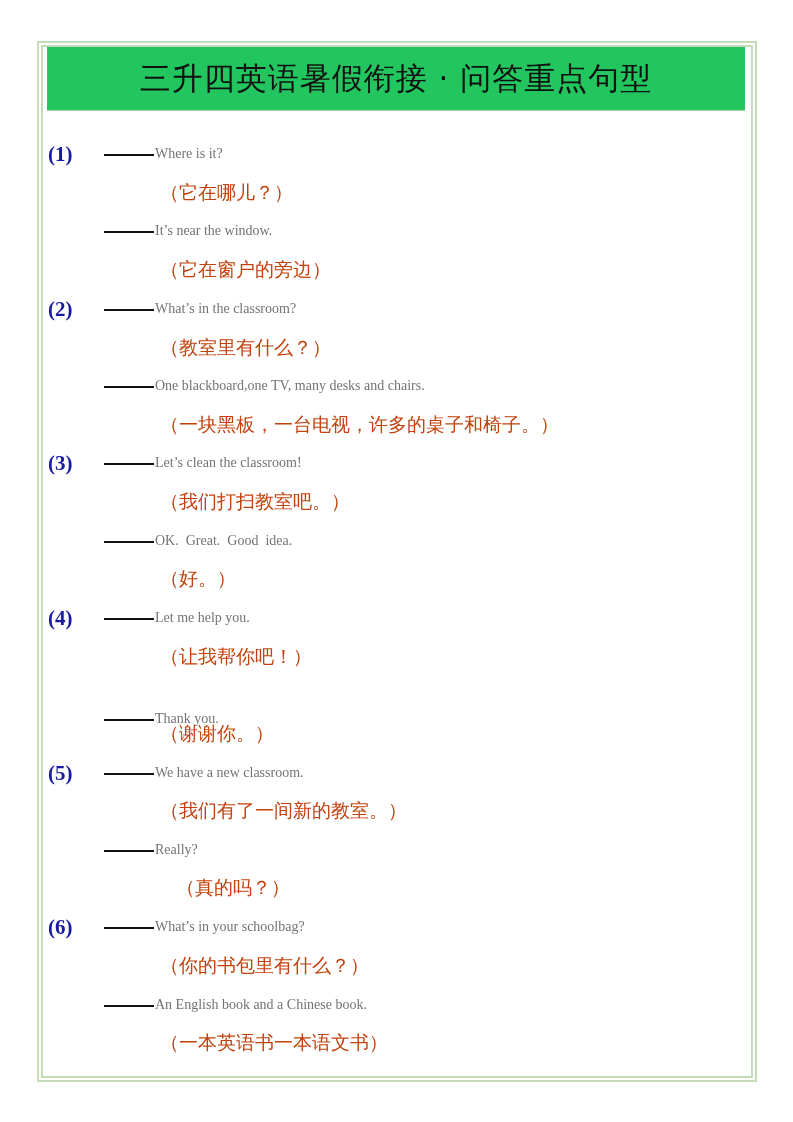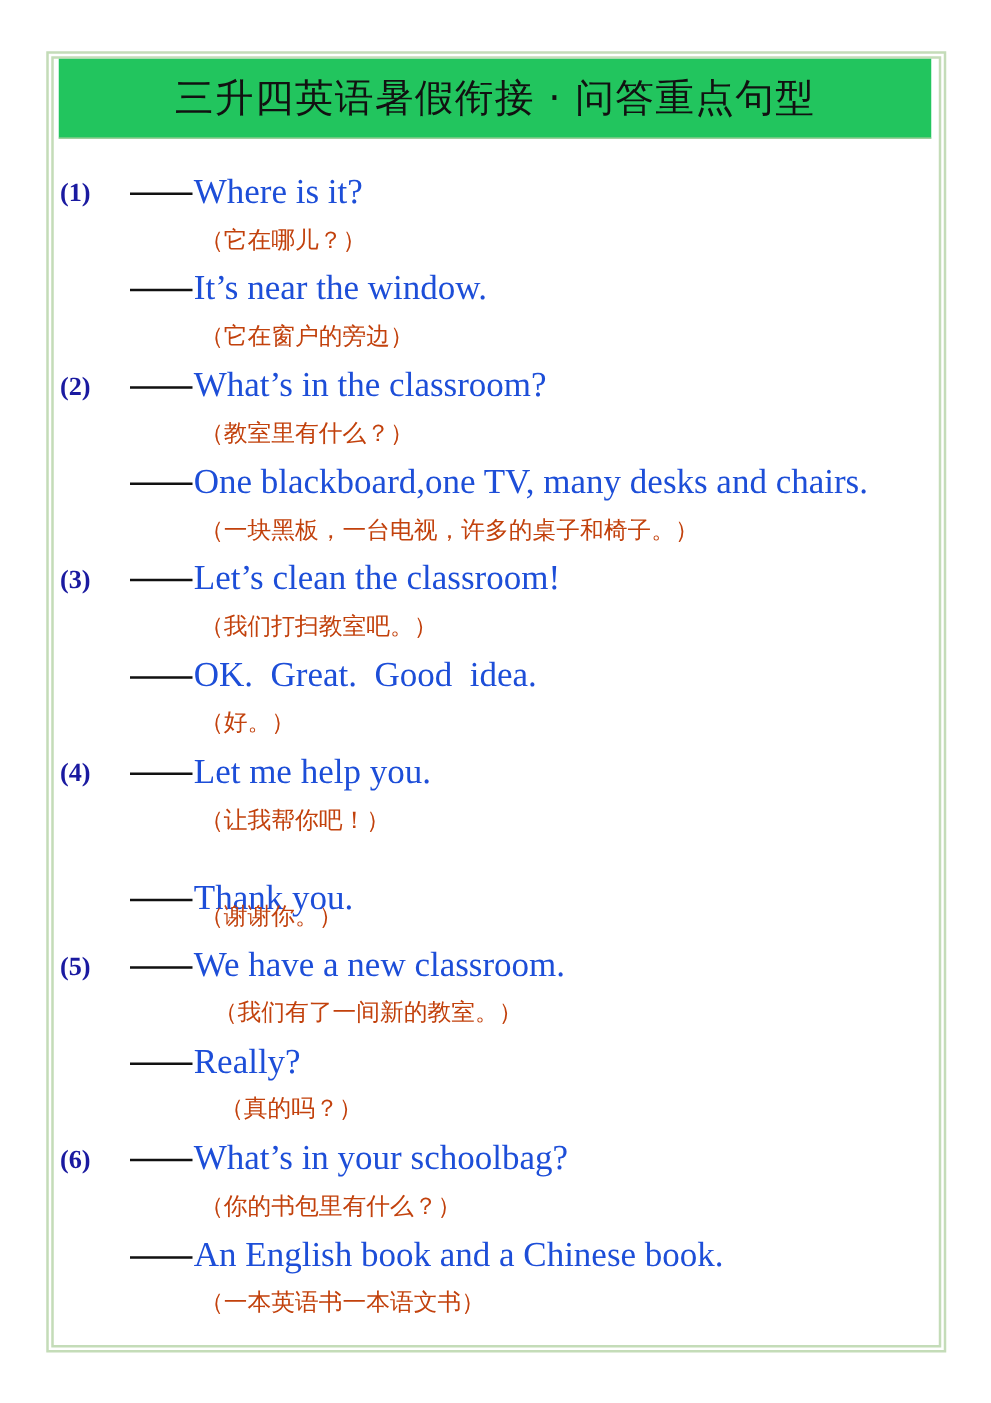--- a/index.html
+++ b/index.html
@@ -27,21 +27,21 @@
     }
     .num {
       position: absolute; left: 48px; font-family: "Liberation Serif", serif;
       font-weight: bold; color: #1a1aa0; font-size: 21px;
     }
     .dash {
       position: absolute; left: 104px; width: 50px; top: 15px; height: 2px; background: #111;
     }
     .en {
       position: absolute; left: 155px; font-family: "Liberation Serif", serif;
-      color: #1d4ed8; font-size: 28px;
+      color: #737373; font-size: 14px;
     }
     .zh {
       position: absolute; left: 160px; font-family: "DejaVu Sans", sans-serif;
       color: #c2410c; font-size: 19px;
     }
   </style>
 </head>
 <body>
 
 <div class="frame-outer"></div>
@@ -124,21 +124,21 @@
       <span class="zh">（谢谢你。）</span>
     </div>
   </div>
 
   <div>
     <div class="line" style="top:758px;left:0;width:793px;">
       <span class="num">(5)</span>
       <span class="dash"></span>
       <span class="en">We have a new classroom.</span>
     </div>
-    <div class="line" style="top:795px;left:11px;width:669px;">
+    <div class="line" style="top:795px;left:0;width:669px;">
       <span class="zh">（我们有了一间新的教室。）</span>
     </div>
     <div class="line" style="top:835px;left:0;width:793px;">
       <span class="dash"></span>
       <span class="en">Really?</span>
     </div>
     <div class="line" style="top:872px;left:16px;width:793px;">
       <span class="zh">（真的吗？）</span>
     </div>
   </div>

